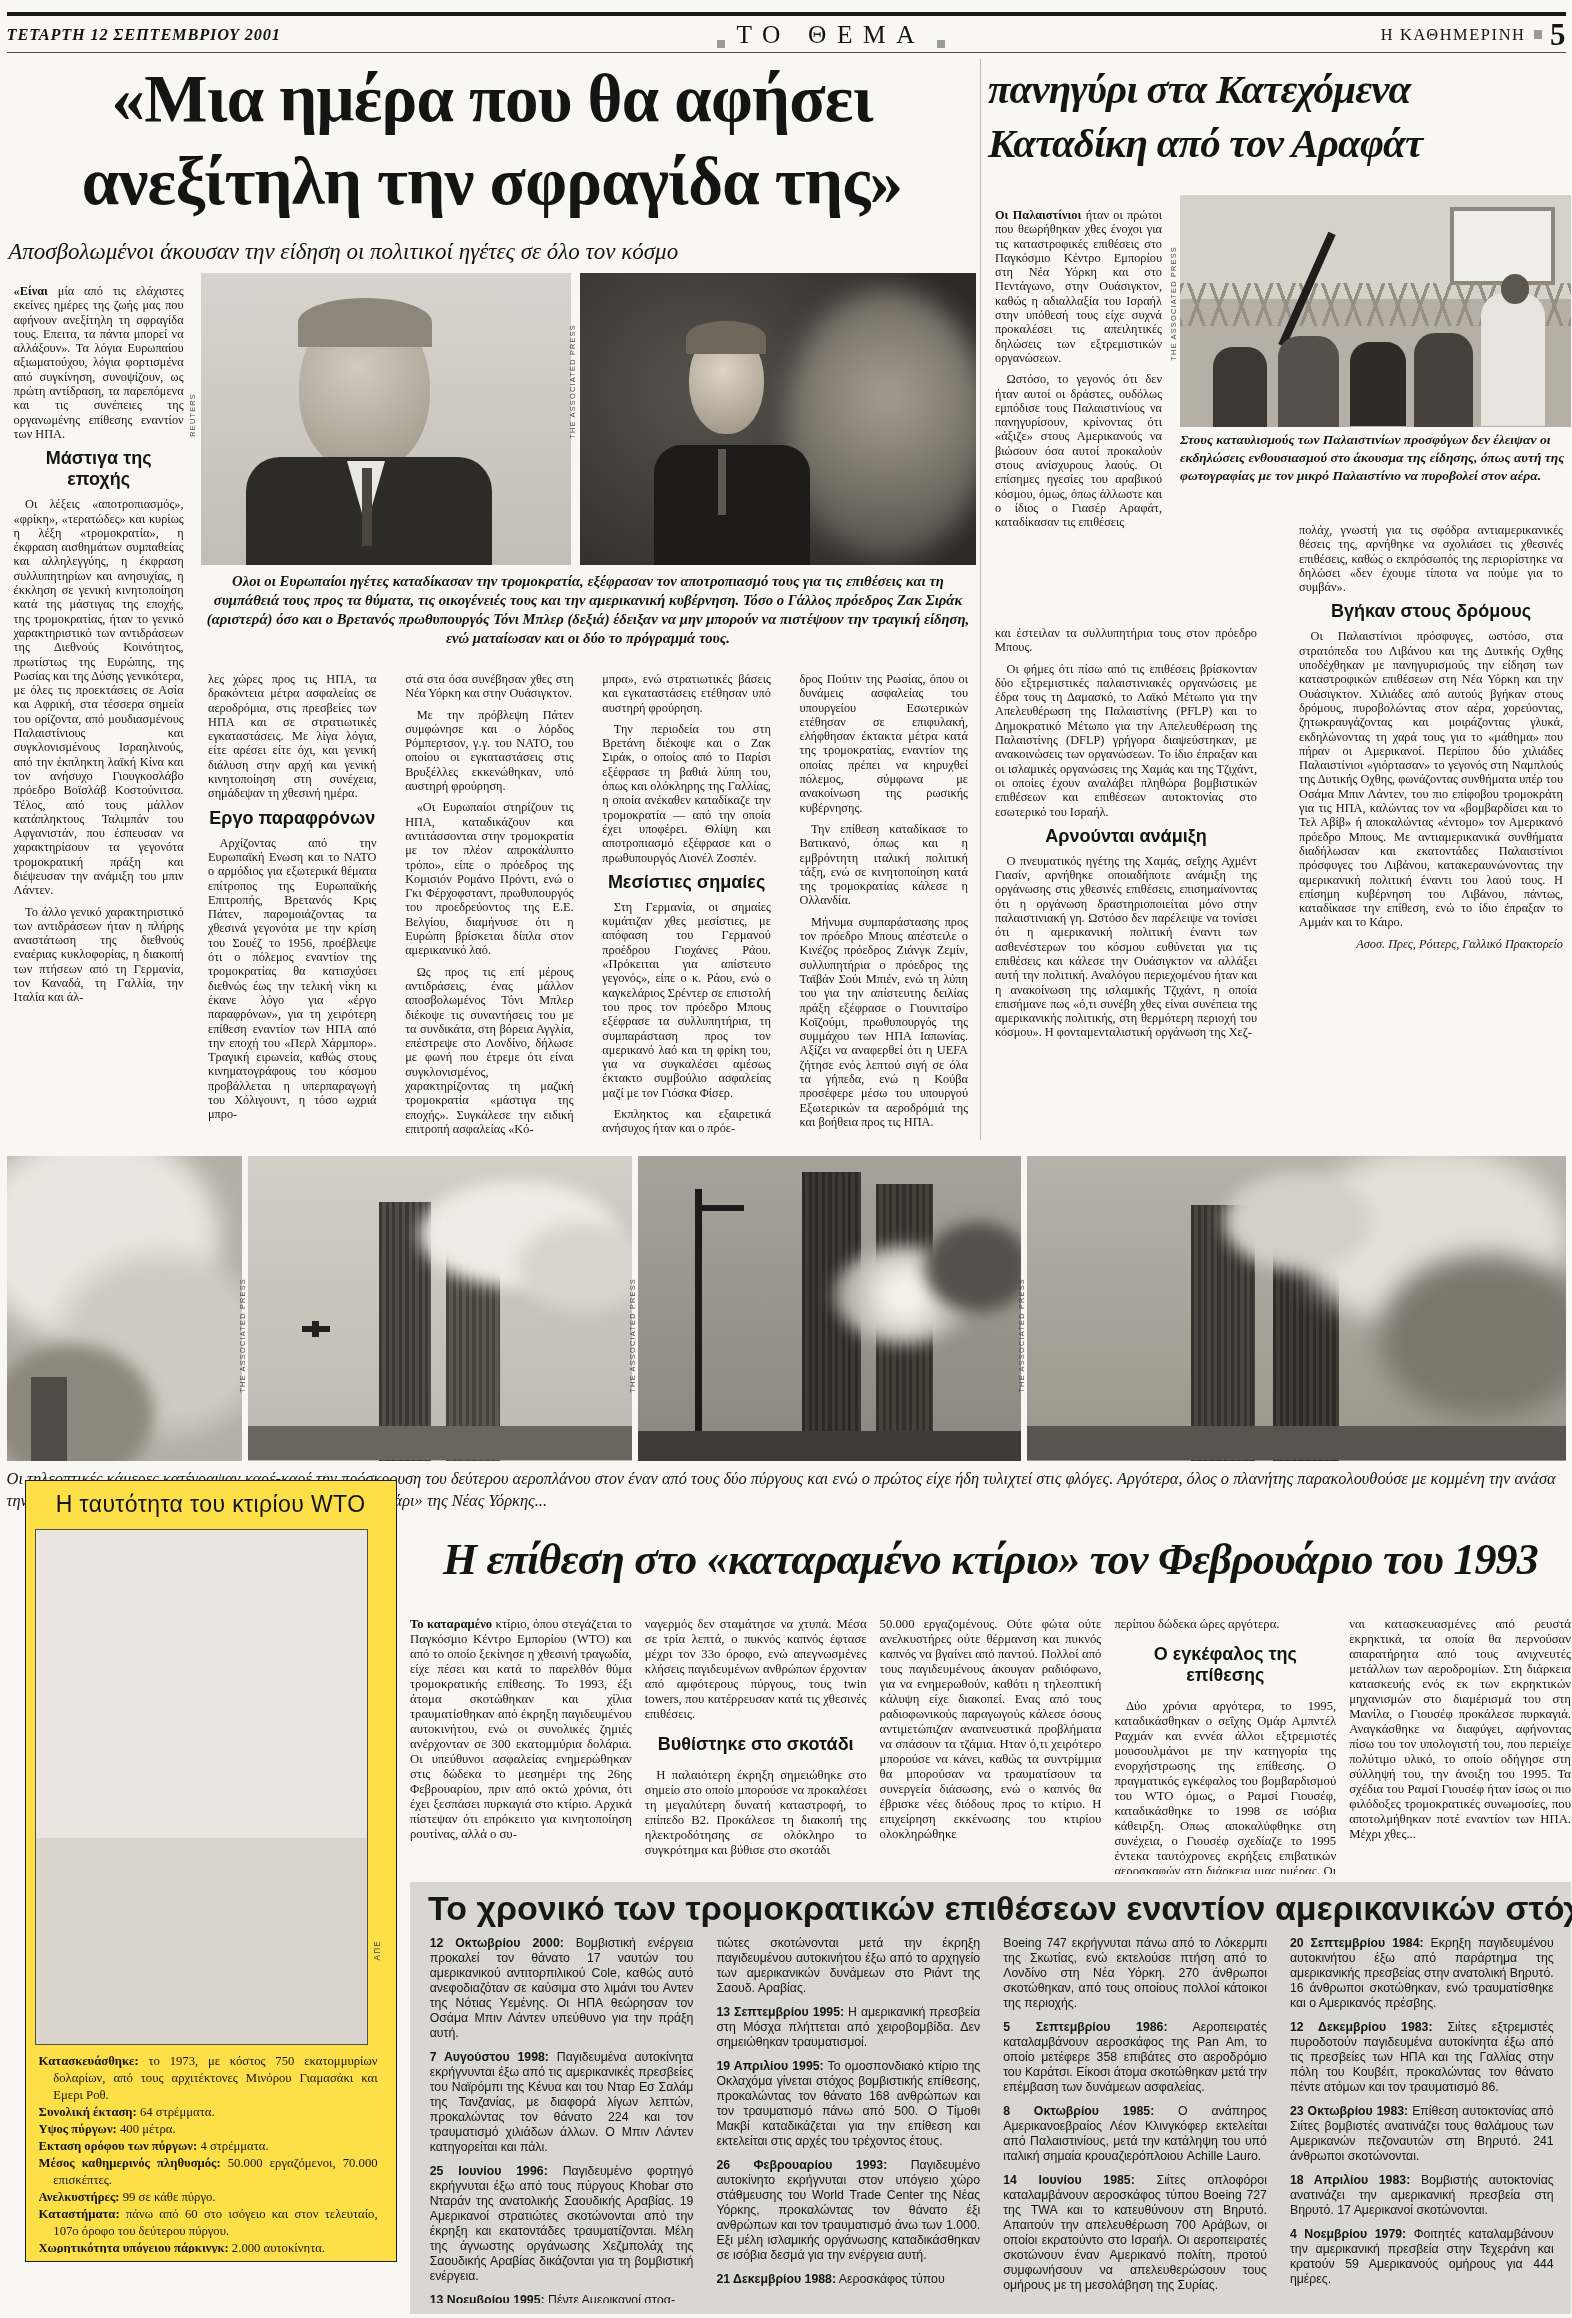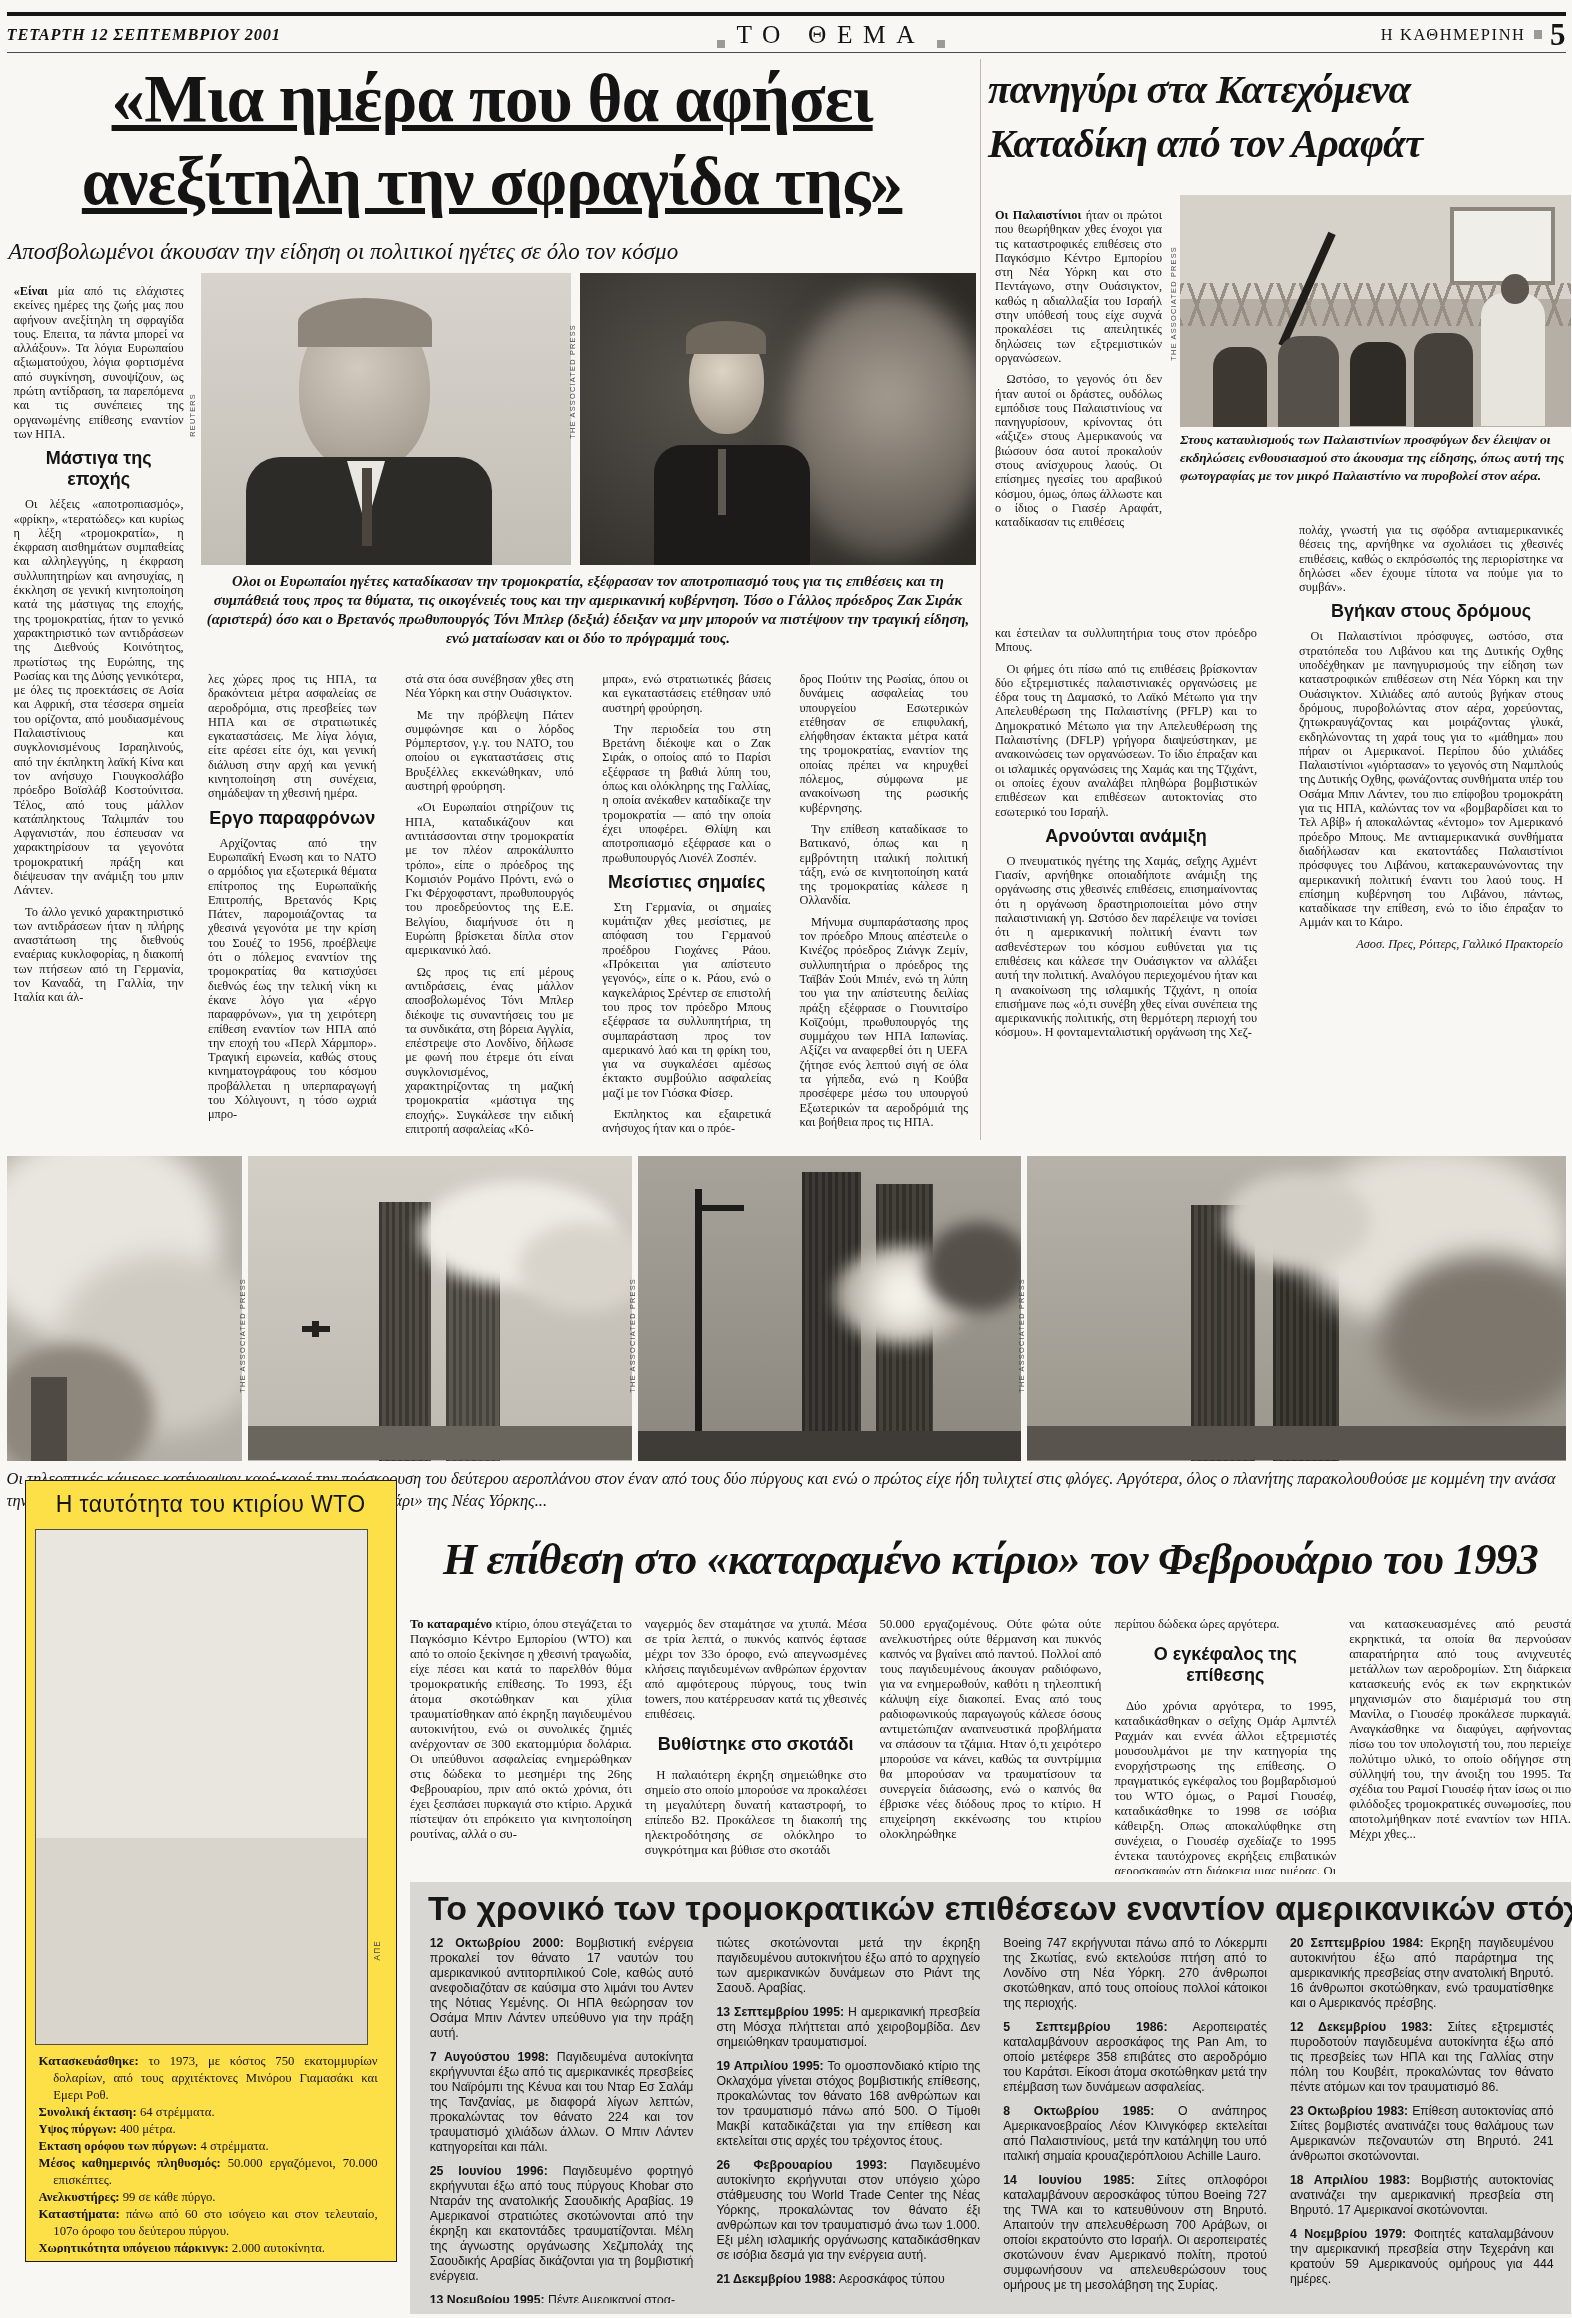--- a/index.html
+++ b/index.html
@@ -11,21 +11,21 @@
   .rule-thin{left:6.6px;top:52px;width:1559px;height:0.8px;background:#4a4a4a;}
   .hdr{left:6.6px;top:19.7px;width:1559px;height:29.5px;display:flex;justify-content:space-between;align-items:center;}
   .hdr-date{font:italic 700 16.4px/19.7px "Liberation Serif",serif;letter-spacing:0.8px;}
   .hdr-center{display:flex;align-items:flex-end;gap:11.5px;}
   .hdr-section{font:400 25.4px/28px "Liberation Serif",serif;letter-spacing:10.6px;}
   .sq{width:8.2px;height:8.2px;background:#9a9a9a;display:inline-block;}
   .hdr-right{display:flex;align-items:center;gap:8.2px;}
   .hdr-mast{font:400 16.4px/19.7px "Liberation Serif",serif;letter-spacing:1.6px;}
   .hdr-page{font:700 31px/31px "Liberation Serif",serif;}
   
-  .lead-head{left:6.6px;top:57px;width:971px;text-align:center;font:700 67px/83px "Liberation Serif",serif;letter-spacing:-0.8px;text-decoration:underline;}
+  .lead-head{left:6.6px;top:57px;width:971px;text-align:center;font:700 67px/83px "Liberation Serif",serif;letter-spacing:-0.8px;}
   .lead-deck{left:8.2px;top:238px;width:971px;font:italic 400 23px/28px "Liberation Serif",serif;}
   .ar-head{left:988px;top:62px;width:585px;font:italic 700 41px/54px "Liberation Serif",serif;letter-spacing:-0.8px;}
   .a93-head{left:410px;top:1533px;width:1161px;text-align:center;font:italic 700 44px/54px "Liberation Serif",serif;letter-spacing:-0.8px;}
   
   .bt{font:400 12.3px/14.3px "Liberation Serif",serif;text-align:justify;}
   .bt p{margin:7px;}
   .ind{text-indent:11.5px;}
   .sp{margin-top:3.3px;}
   .colsub{font:700 18px/21px "Liberation Sans",sans-serif;text-align:center;margin:7.4px 0 5.7px 0;text-indent:0;}
   .col{overflow:hidden;}

